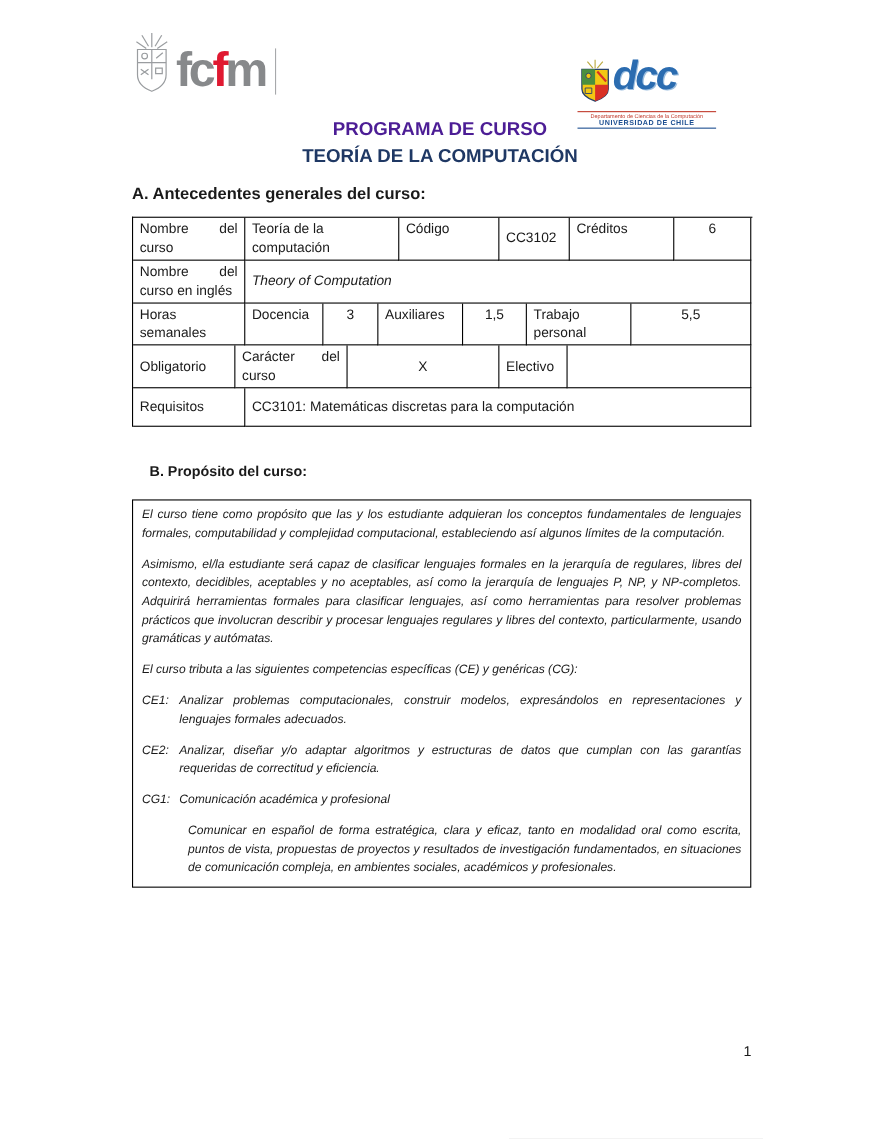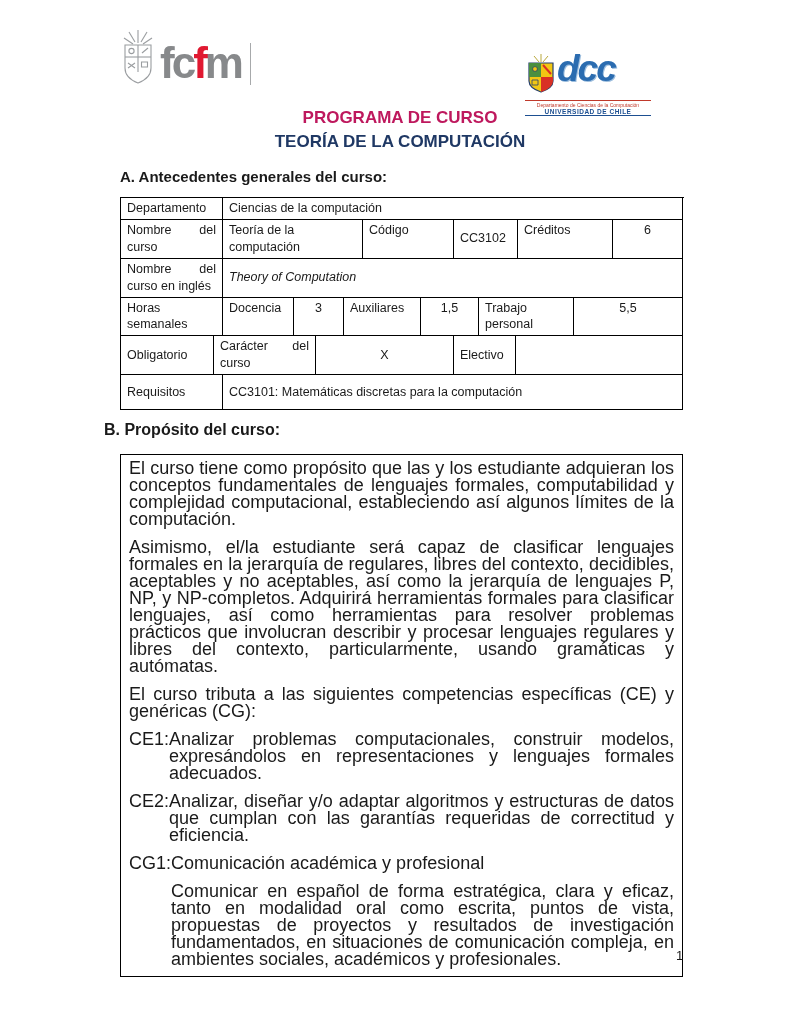--- a/index.html
+++ b/index.html
@@ -16,40 +16,40 @@
   .fcfm-sep{width:1px;background:#a7a9ab;height:42px;margin:10px 5px 0 5px;}
   .fcfm-text{margin-top:10px;line-height:1.12;}
   .fcfm-text .r{color:#e05a5a;font-size:7.5px;font-weight:700;}
   .fcfm-text .g{color:#9b9da0;font-size:6.5px;letter-spacing:.4px;}
   .dcc-logo{position:absolute;left:525px;top:54px;width:126px;}
   .dcc-top{display:flex;align-items:flex-start;}
   .dcc-word{font-weight:700;font-style:italic;font-size:37px;line-height:30px;letter-spacing:-2px;color:#2b6cb0;text-shadow:1px 1px 0 #9dbede;}
   .dcc-dept{color:#c0392b;font-size:5px;text-align:center;border-top:1px solid #c0392b;margin-top:2px;padding-top:1px;white-space:nowrap;}
   .dcc-univ{color:#1d4f91;font-size:6.5px;font-weight:700;text-align:center;border-bottom:1.5px solid #1d4f91;letter-spacing:.5px;}
   
-  .title1{position:absolute;left:0;top:108px;width:100%;text-align:center;font-size:17px;font-weight:700;color:#be185d;}
+  .title1{position:absolute;left:0;top:108px;width:100%;text-align:center;font-size:17px;font-weight:700;color:#4c1d95;}
   .title2{position:absolute;left:0;top:132px;width:100%;text-align:center;font-size:17px;font-weight:700;color:#1f3864;}
   .h-a{position:absolute;left:120px;top:168px;font-size:15px;font-weight:700;}
-  .h-b{position:absolute;left:104px;top:421px;font-size:16px;font-weight:700;}
+  .h-b{position:absolute;left:136px;top:421px;font-size:13px;font-weight:700;}
   
   .tbl{position:absolute;left:120px;top:197px;width:563px;border-top:1px solid #000;border-left:1px solid #000;}
   .tr{display:flex;}
   .tr.h22{min-height:22px;}
   .tr.h38{min-height:38px;}
   .tr.h35{min-height:35px;}
   .td{box-sizing:border-box;border-right:1px solid #000;border-bottom:1px solid #000;
       padding:2px 6px;font-size:12.5px;line-height:1.35;}
   .td.just{text-align:justify;}
   .td.vc{display:flex;align-items:center;}
   .td.ctr{display:flex;align-items:center;justify-content:center;text-align:center;}
   .td.topctr{text-align:center;}
   .td.it{font-style:italic;}
   
   .pbox{position:absolute;left:120px;top:454px;width:563px;box-sizing:border-box;
-        border:1.5px solid #000;padding:5px 8px 6px 8px;font-size:18px;line-height:17px;}
+        border:1.5px solid #000;padding:5px 8px 6px 8px;font-size:11px;line-height:17px;font-style:italic;}
   .pbox p{margin:0 0 11px 0;text-align:justify;}
   .comp{display:flex;margin:0 0 11px 0;}
   .comp .lbl{flex:0 0 34px;}
   .comp .txt{flex:1;text-align:justify;}
   .cg-detail{margin:0 0 2px 42px;text-align:justify;}
   .pagenum{position:absolute;left:676px;top:948px;font-size:13px;}
 </style>
 </head>
 <body>
 
@@ -100,24 +100,20 @@
     <div class="dcc-dept">Departamento de Ciencias de la Computación</div>
     <div class="dcc-univ">UNIVERSIDAD DE CHILE</div>
   </div>
 
   <div class="title1">PROGRAMA DE CURSO</div>
   <div class="title2">TEORÍA DE LA COMPUTACIÓN</div>
 
   <div class="h-a">A. Antecedentes generales del curso:</div>
 
   <div class="tbl">
-    <div class="tr h22">
-      <div class="td" style="width:102px">Departamento</div>
-      <div class="td" style="width:460px">Ciencias de la computación</div>
-    </div>
     <div class="tr h38">
       <div class="td just" style="width:102px">Nombre del curso</div>
       <div class="td" style="width:140px">Teoría de la computación</div>
       <div class="td" style="width:91px">Código</div>
       <div class="td vc" style="width:64px">CC3102</div>
       <div class="td" style="width:95px">Créditos</div>
       <div class="td topctr" style="width:70px">6</div>
     </div>
     <div class="tr h38">
       <div class="td just" style="width:102px">Nombre del curso en inglés</div>

